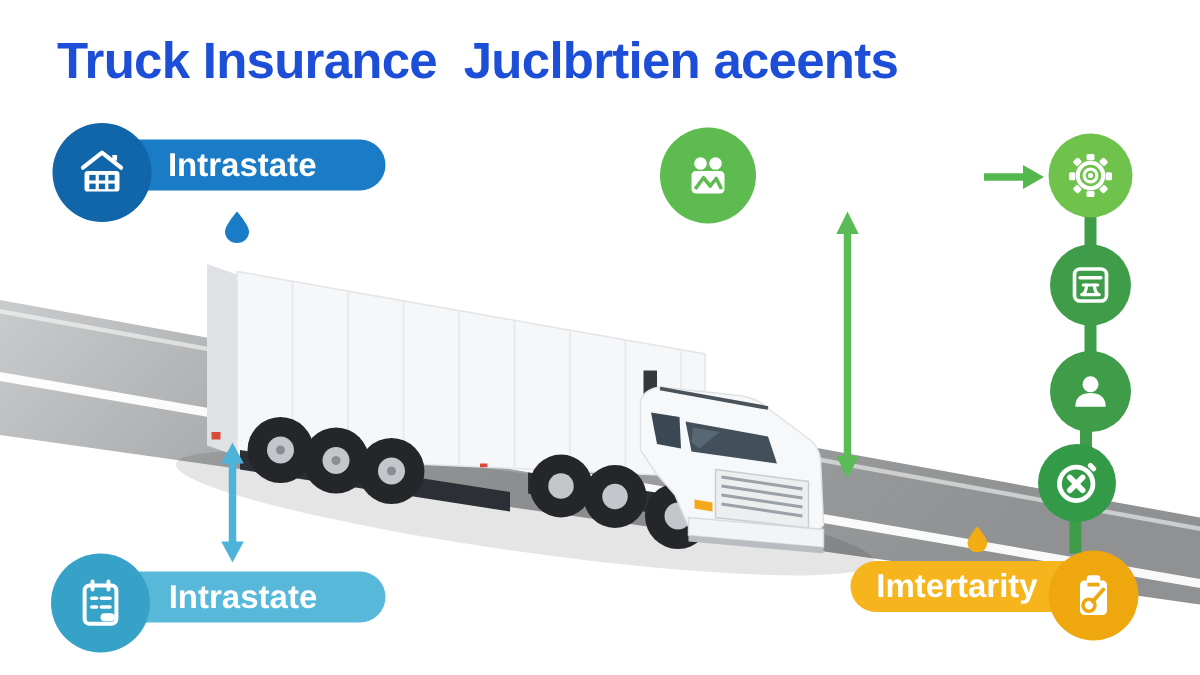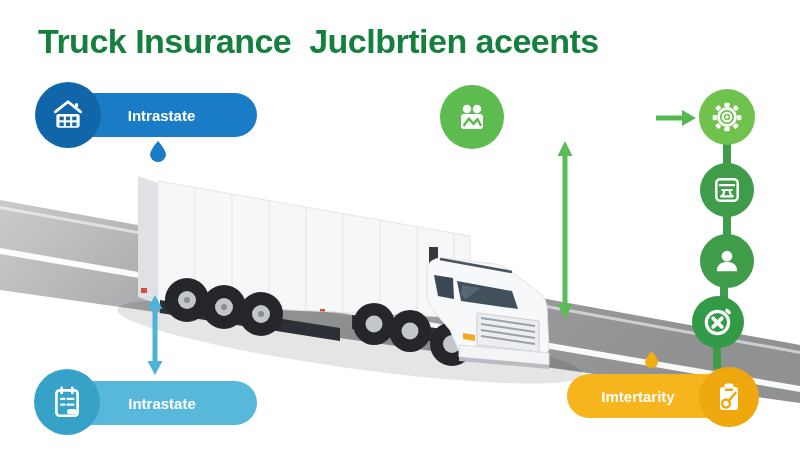--- a/index.html
+++ b/index.html
@@ -2,25 +2,25 @@
 <html><head>
 <meta charset="utf-8">
 <style>
   html,body{margin:0;padding:0;background:#fff;}
   #canvas{
     position:relative;width:800px;height:450px;overflow:hidden;background:#ffffff;
     font-family:"Liberation Sans",sans-serif;
   }
   .title{
     position:absolute;left:38px;top:22px;font-size:34px;font-weight:800;
-    color:#15803d;letter-spacing:-0.5px;white-space:pre;
+    color:#1d4ed8;letter-spacing:-0.5px;white-space:pre;
   }
   .pill{
-    position:absolute;height:44px;border-radius:22px;display:flex;align-items:center;
-    justify-content:center;font-weight:700;font-size:15px;color:#fff;z-index:3;
+    position:absolute;height:34px;border-radius:22px;display:flex;align-items:center;
+    justify-content:center;font-weight:700;font-size:22px;color:#fff;z-index:3;
   }
   .pill-intrastate-top{left:66px;top:93px;width:191px;background:#1a7cc6;}
   .pill-interstate{left:472px;top:96px;width:178px;background:#b7e4a4;color:#2f9e41;}
   .pill-intrastate-bottom{left:67px;top:381px;width:190px;background:#57b8d9;}
   .pill-intermodal{left:567px;top:374px;width:190px;background:#f6b41d;padding-right:0;}
   .pill-intermodal span{margin-right:48px;}
   .badge-circle{
     position:absolute;border-radius:50%;display:flex;align-items:center;justify-content:center;z-index:4;
   }
   .c-bank{left:35px;top:82px;width:66px;height:66px;background:#1066a9;}

